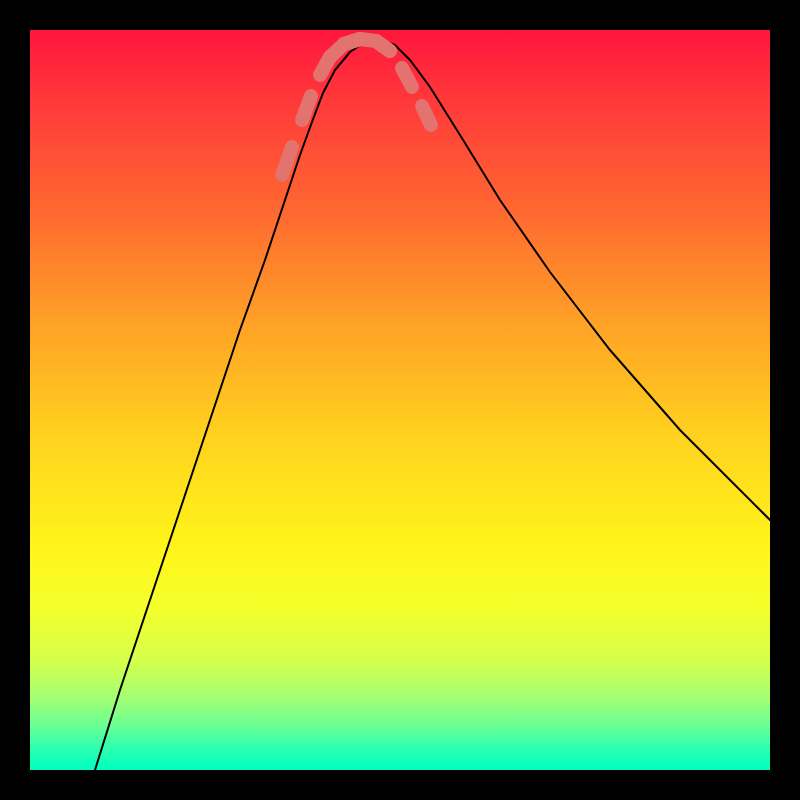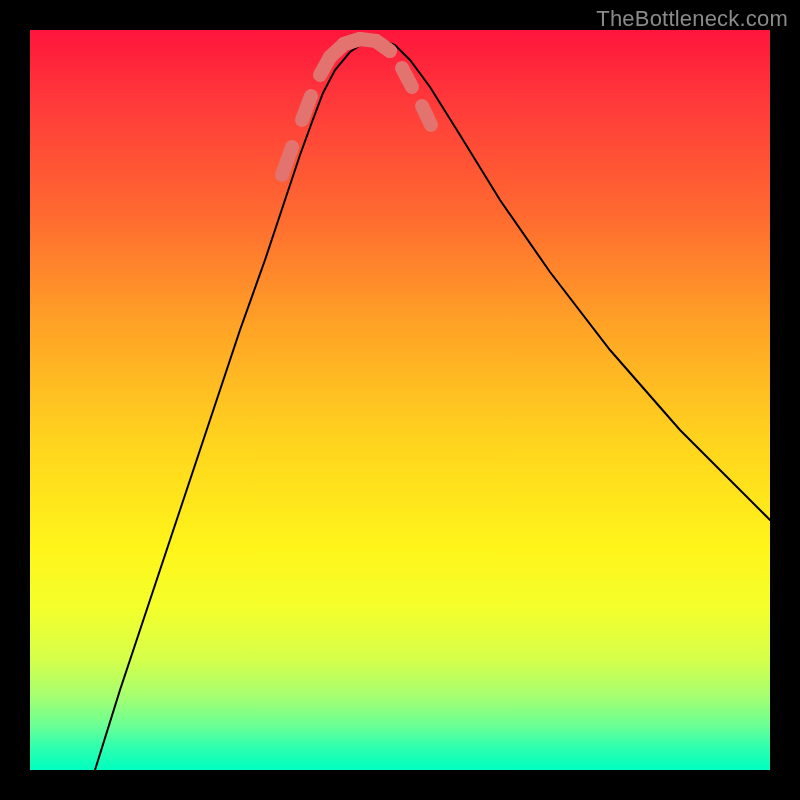--- a/index.html
+++ b/index.html
@@ -67,21 +67,20 @@
     fill: none;
     stroke: #e2736f;
     stroke-width: 14;
     stroke-linecap: round;
   }
 </style>
 </head>
 <body>
 
 <div class="frame">
-  <div class="watermark">TheBottleneck.com</div>
 
   <div class="plot-area">
     <svg class="curve" viewBox="0 0 740 740">
       <path id="main-curve" class="curve-path" d="M65 740 L90 660 L120 570 L150 480 L180 390 L210 300 L235 230 L255 170 L270 125 L282 92 L293 63 L305 40 L320 22 L338 10 L352 10 L365 15 L380 30 L400 57 L430 105 L470 170 L520 242 L580 320 L650 400 L740 490"></path>
       <g id="highlight-group">
           <line x1="252" y1="145" x2="262" y2="117" class="highlight"></line>
           <line x1="272" y1="90" x2="281" y2="66" class="highlight"></line>
           <line x1="290" y1="45" x2="300" y2="27" class="highlight"></line>
           <line x1="314" y1="14" x2="330" y2="9" class="highlight"></line>
           <line x1="346" y1="11" x2="360" y2="21" class="highlight"></line>

